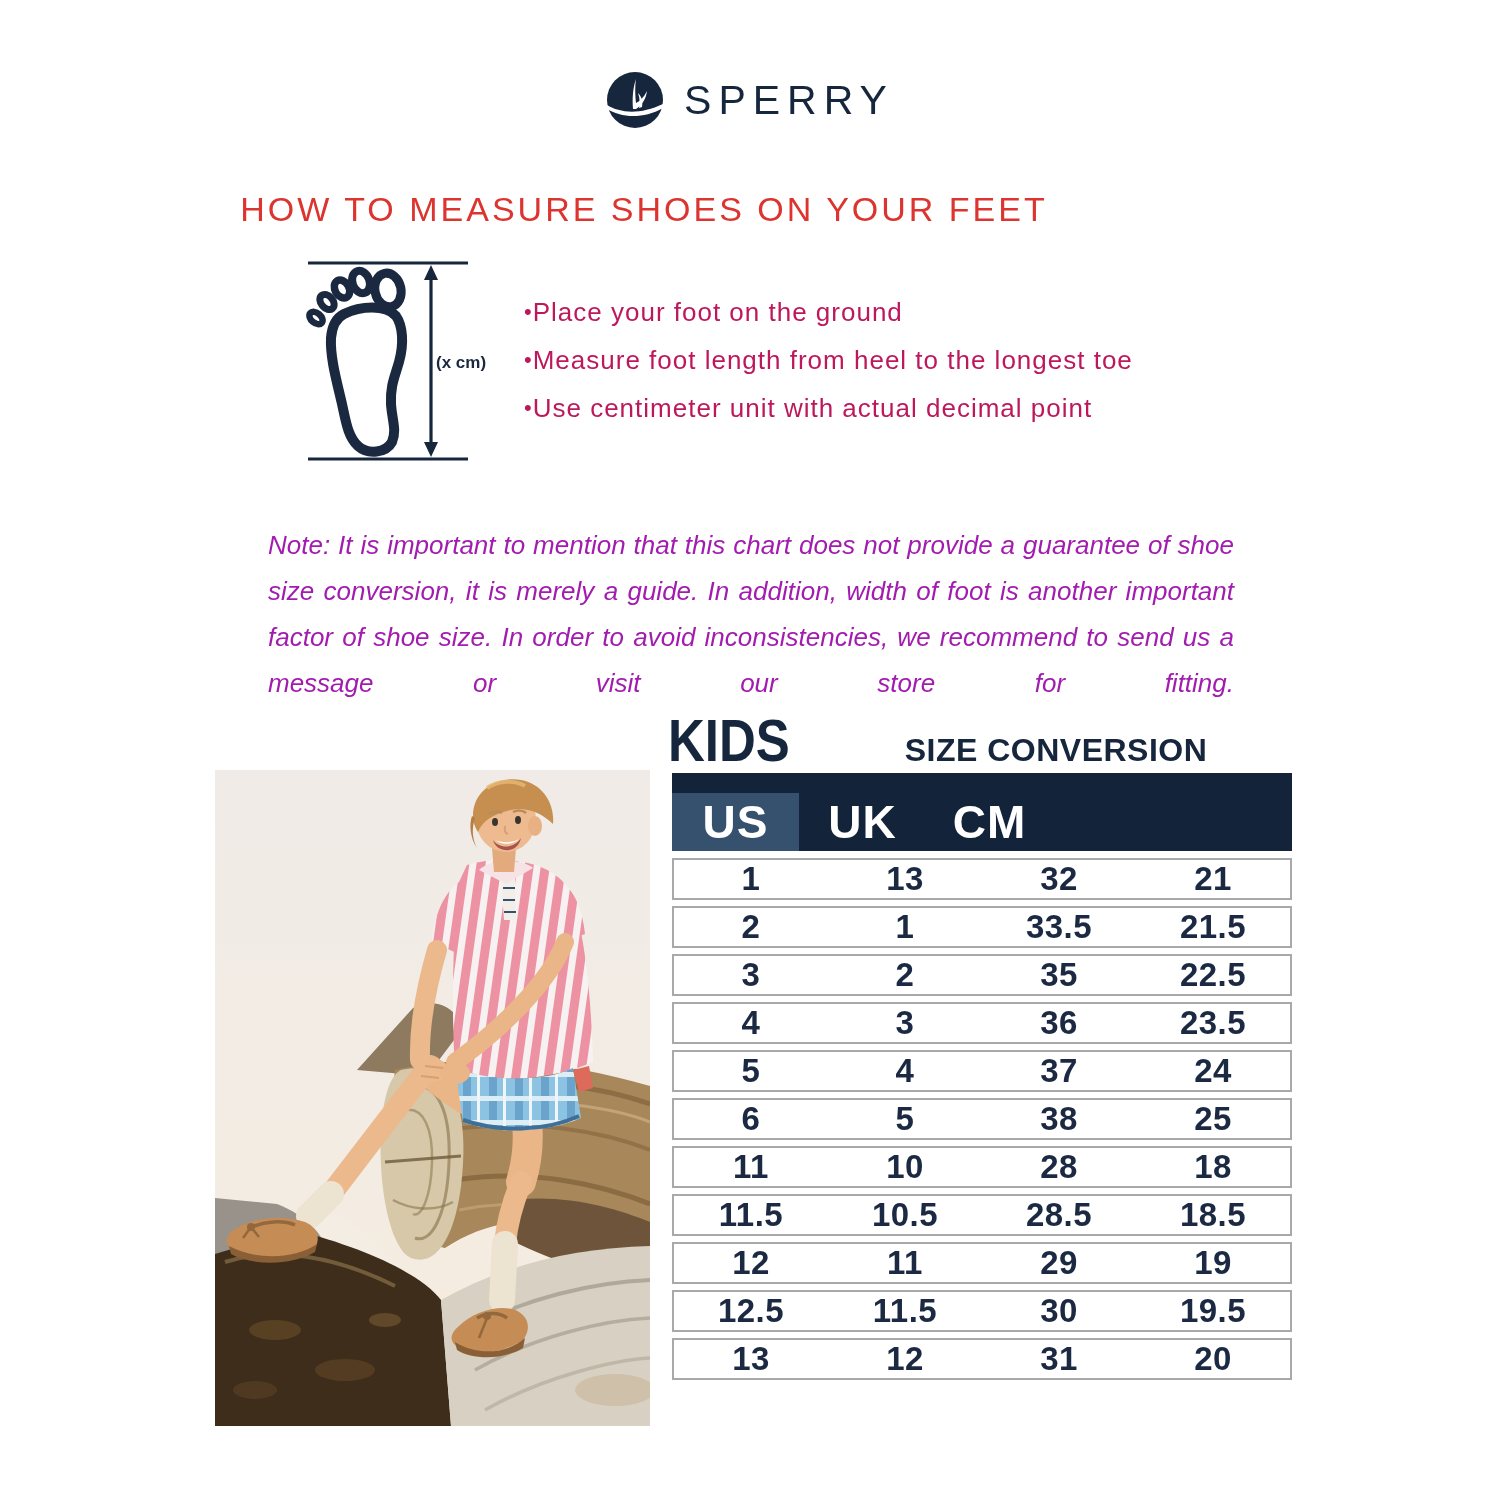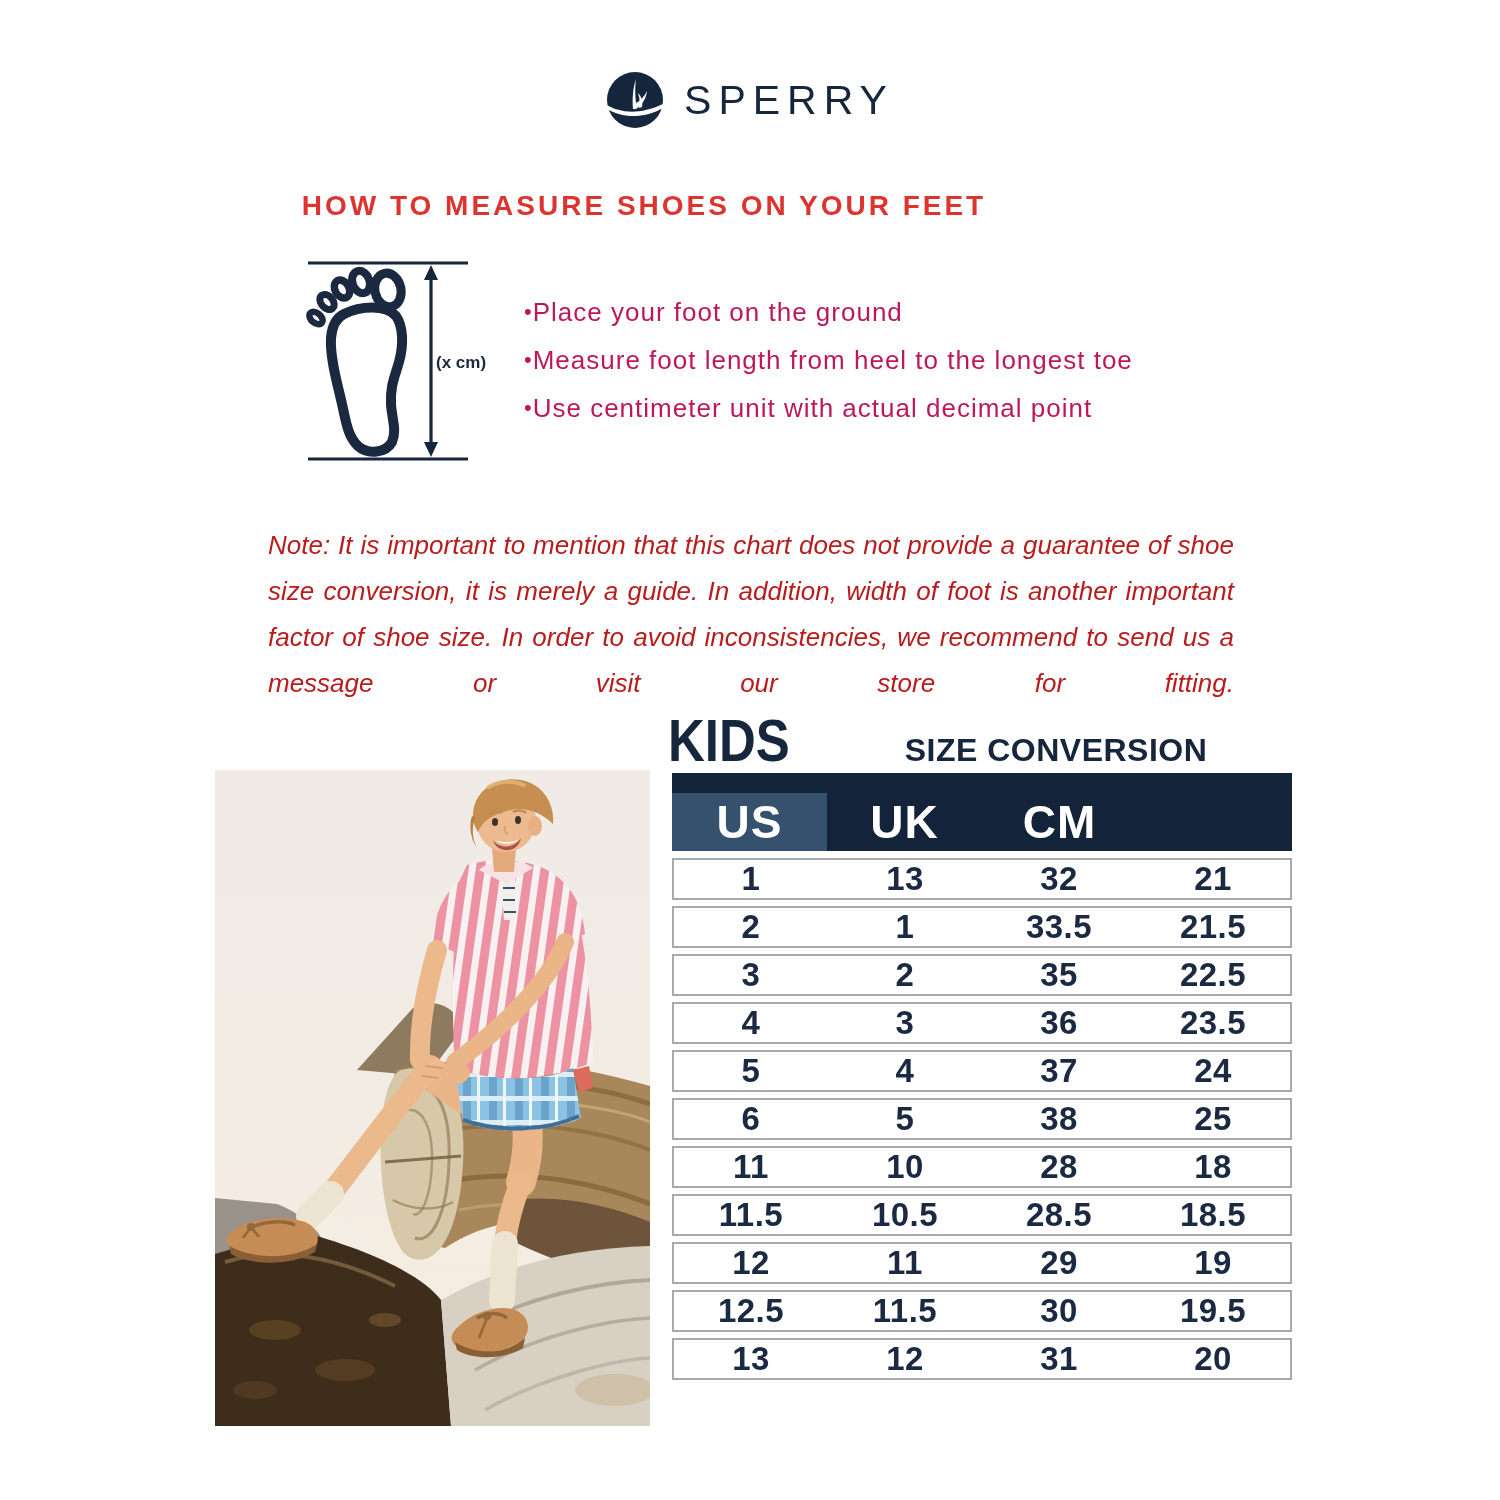--- a/index.html
+++ b/index.html
@@ -7,43 +7,43 @@
         font-family:"Liberation Sans",sans-serif;color:var(--navy,#16263c);}
 
   
   .brand-row{position:absolute;top:60px;left:0;width:1500px;height:80px;
              display:flex;align-items:center;justify-content:center;gap:20px;}
   .brand-logo{width:58px;height:58px;display:block;}
   .brand-word{font-size:41px;font-weight:normal;letter-spacing:7px;color:var(--navy,#16263c);}
 
   
   .main-heading{position:absolute;top:190px;left:0;width:1288px;text-align:center;
-                font-size:28px;font-weight:bold;letter-spacing:3px;color:var(--red,#dc342f);}
+                font-size:34px;font-weight:normal;letter-spacing:3px;color:var(--red,#dc342f);}
 
   
   .foot-diagram{position:absolute;left:300px;top:254px;width:190px;height:214px;}
   .bullet-list{position:absolute;left:524px;top:288px;width:730px;list-style:none;margin:0;padding:0;}
   .bullet-item{font-size:26px;font-weight:normal;letter-spacing:1px;line-height:48px;
                white-space:nowrap;color:#be185d;}
   .bullet-dot{font-size:22px;vertical-align:2px;}
 
   
   .note-text{position:absolute;left:268px;top:496px;width:966px;
-             font-size:26px;font-style:italic;line-height:46px;color:#b91c1c;
+             font-size:26px;font-style:italic;line-height:46px;color:#a21caf;
              text-align:justify;text-align-last:justify;}
 
   
   .kids-title{position:absolute;left:668px;top:706px;font-size:60px;font-weight:bold;
               letter-spacing:0px;color:var(--navy,#16263c);transform:scaleX(.85);transform-origin:left top;}
   .size-conv-title{position:absolute;left:900px;top:732px;width:312px;text-align:center;
                    font-size:32px;font-weight:bold;letter-spacing:.5px;color:var(--navy,#16263c);}
 
   .tbl-header{position:absolute;left:672px;top:773px;width:620px;height:78px;display:flex;
               background:var(--header_dark,#12233a);}
-  .tbl-header .h-cell{width:155px;display:flex;align-items:center;justify-content:center;
+  .tbl-header .h-cell{width:127px;display:flex;align-items:center;justify-content:center;
               color:#fff;font-size:46px;font-weight:bold;letter-spacing:1px;margin-top:20px;}
   .tbl-header .h-cell:first-child{background:var(--header_us,#35516d);}
 
   .tbl-body{position:absolute;left:672px;top:858px;width:620px;}
   .t-row{box-sizing:border-box;height:42px;margin-bottom:6px;border:2px solid var(--row_border,#a9a9a9);
          background:#fff;display:flex;align-items:center;}
   .t-cell{width:25%;text-align:center;font-size:33px;font-weight:bold;letter-spacing:.5px;
           color:#1b2a42;line-height:38px;}
 
   

